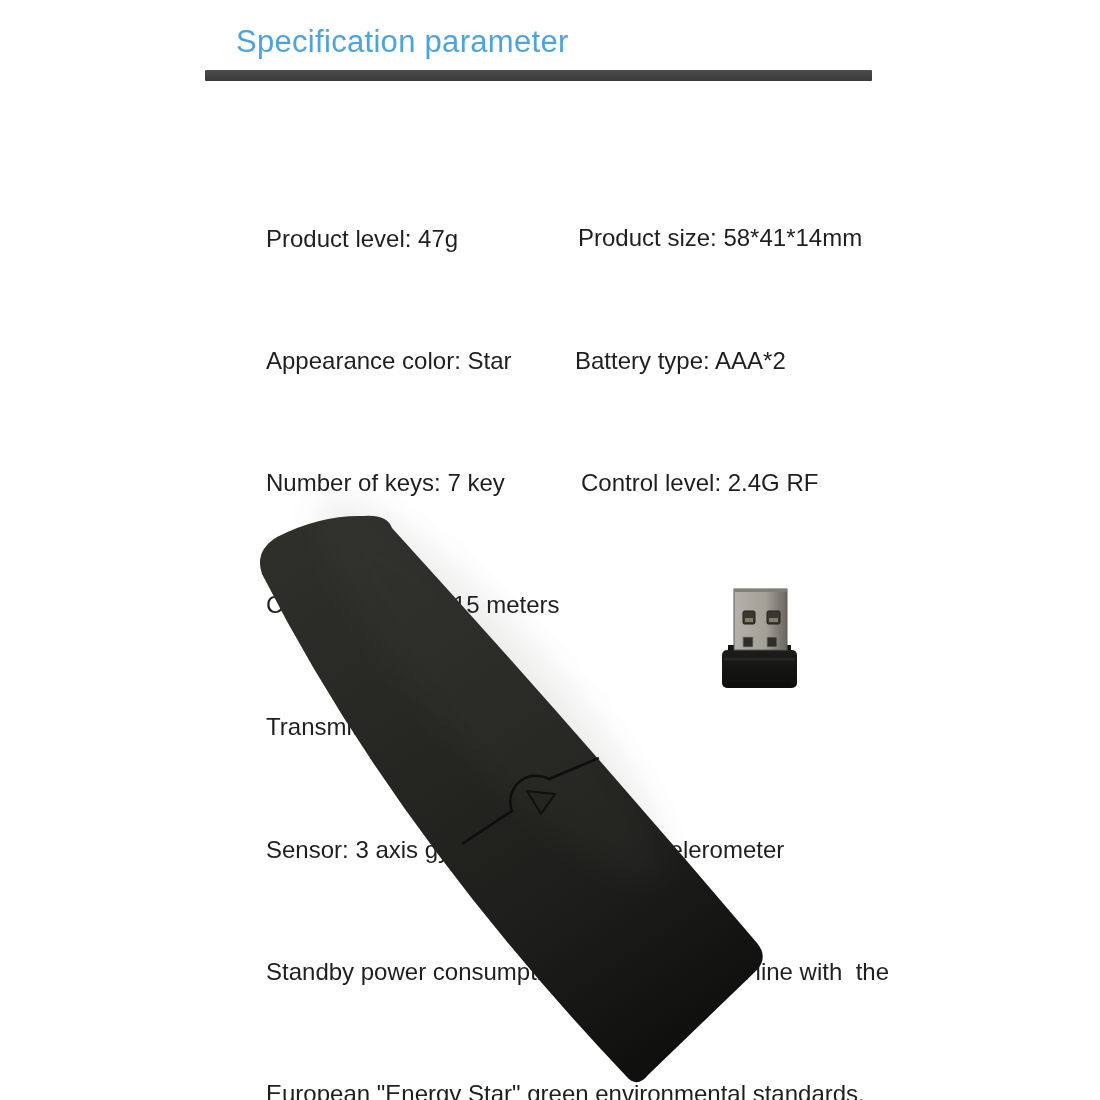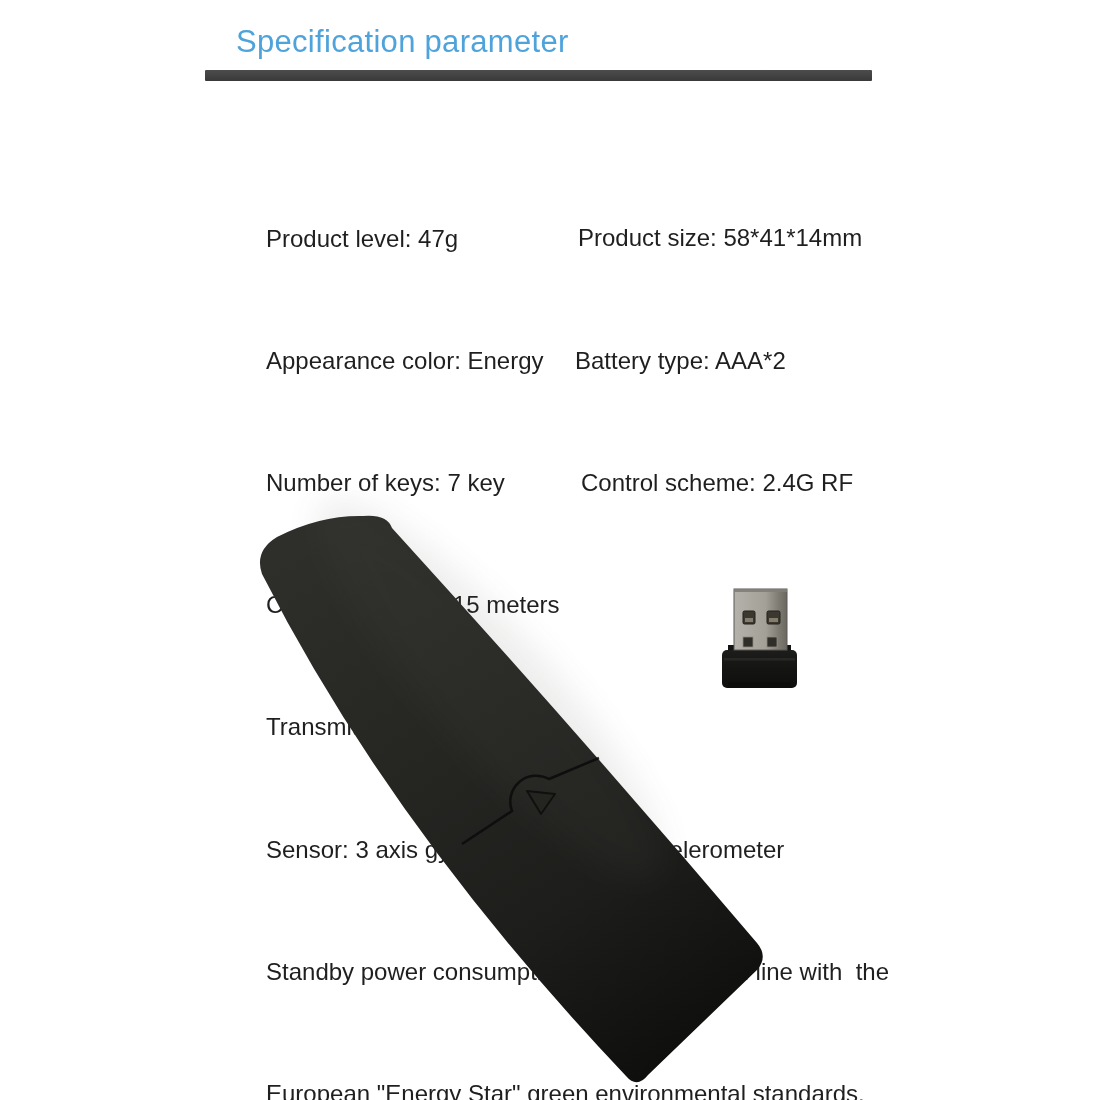--- a/index.html
+++ b/index.html
@@ -55,26 +55,26 @@
   <div class="title">Specification parameter</div>
 
   <div class="divider"></div>
 
   <div class="specs">
     <div class="row">
       <span class="l">Product level: 47g</span>
       <span class="r">Product size: 58*41*14mm</span>
     </div>
     <div class="row">
-      <span class="l">Appearance color: Energy</span>
+      <span class="l">Appearance color: Star</span>
       <span class="r">Battery type: AAA*2</span>
     </div>
     <div class="row">
       <span class="l">Number of keys: 7 key</span>
-      <span class="r">Control scheme: 2.4G RF</span>
+      <span class="r">Control level: 2.4G RF</span>
     </div>
     <div class="row">
       <span class="l">Control distance: 15 meters</span>
     </div>
     <div class="row">
       <span class="l">Transmit power: +5bd MAX</span>
     </div>
     <div class="row">
       <span class="l">Sensor: 3 axis gyroscope + 3 axis accelerometer</span>
     </div>

